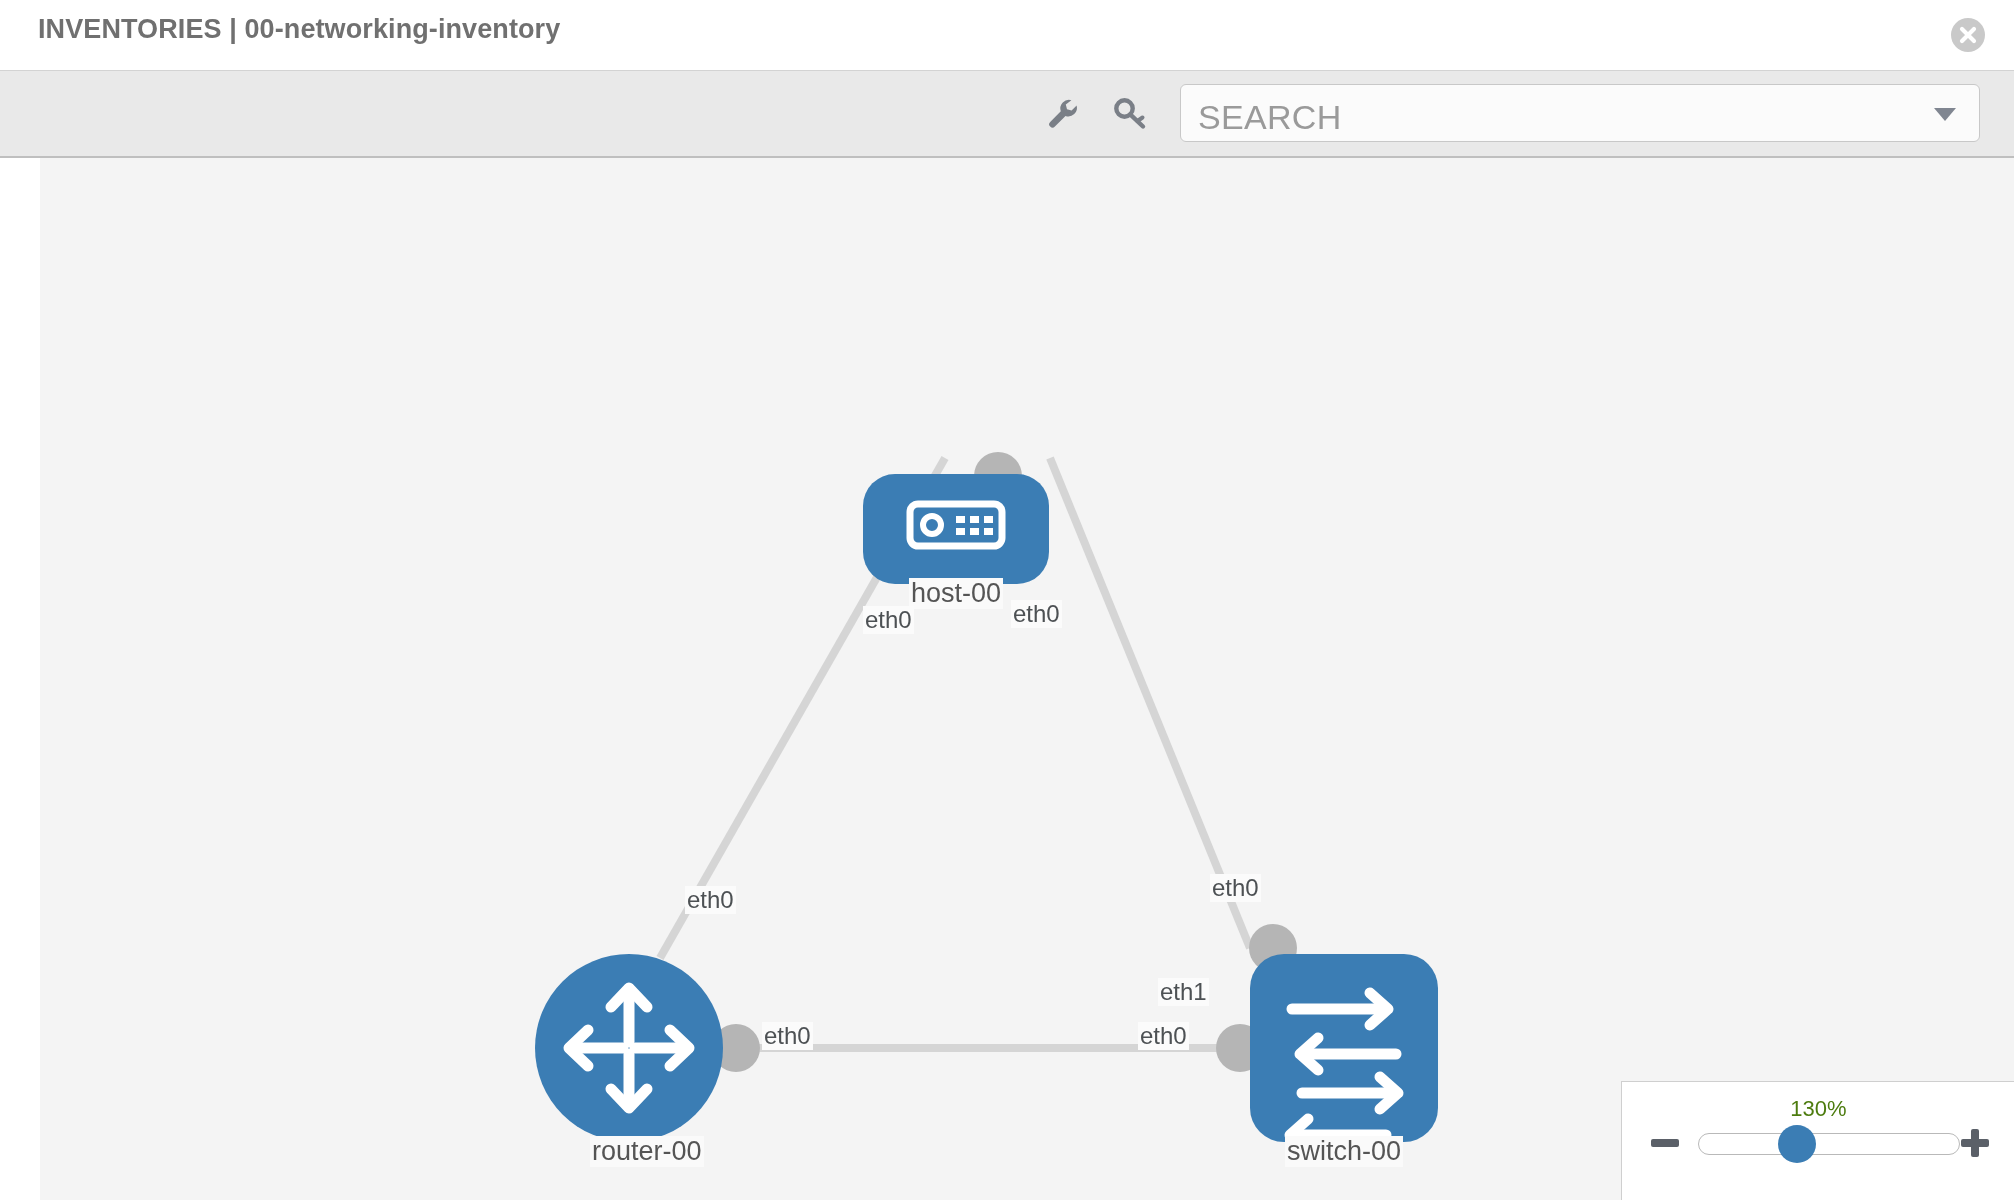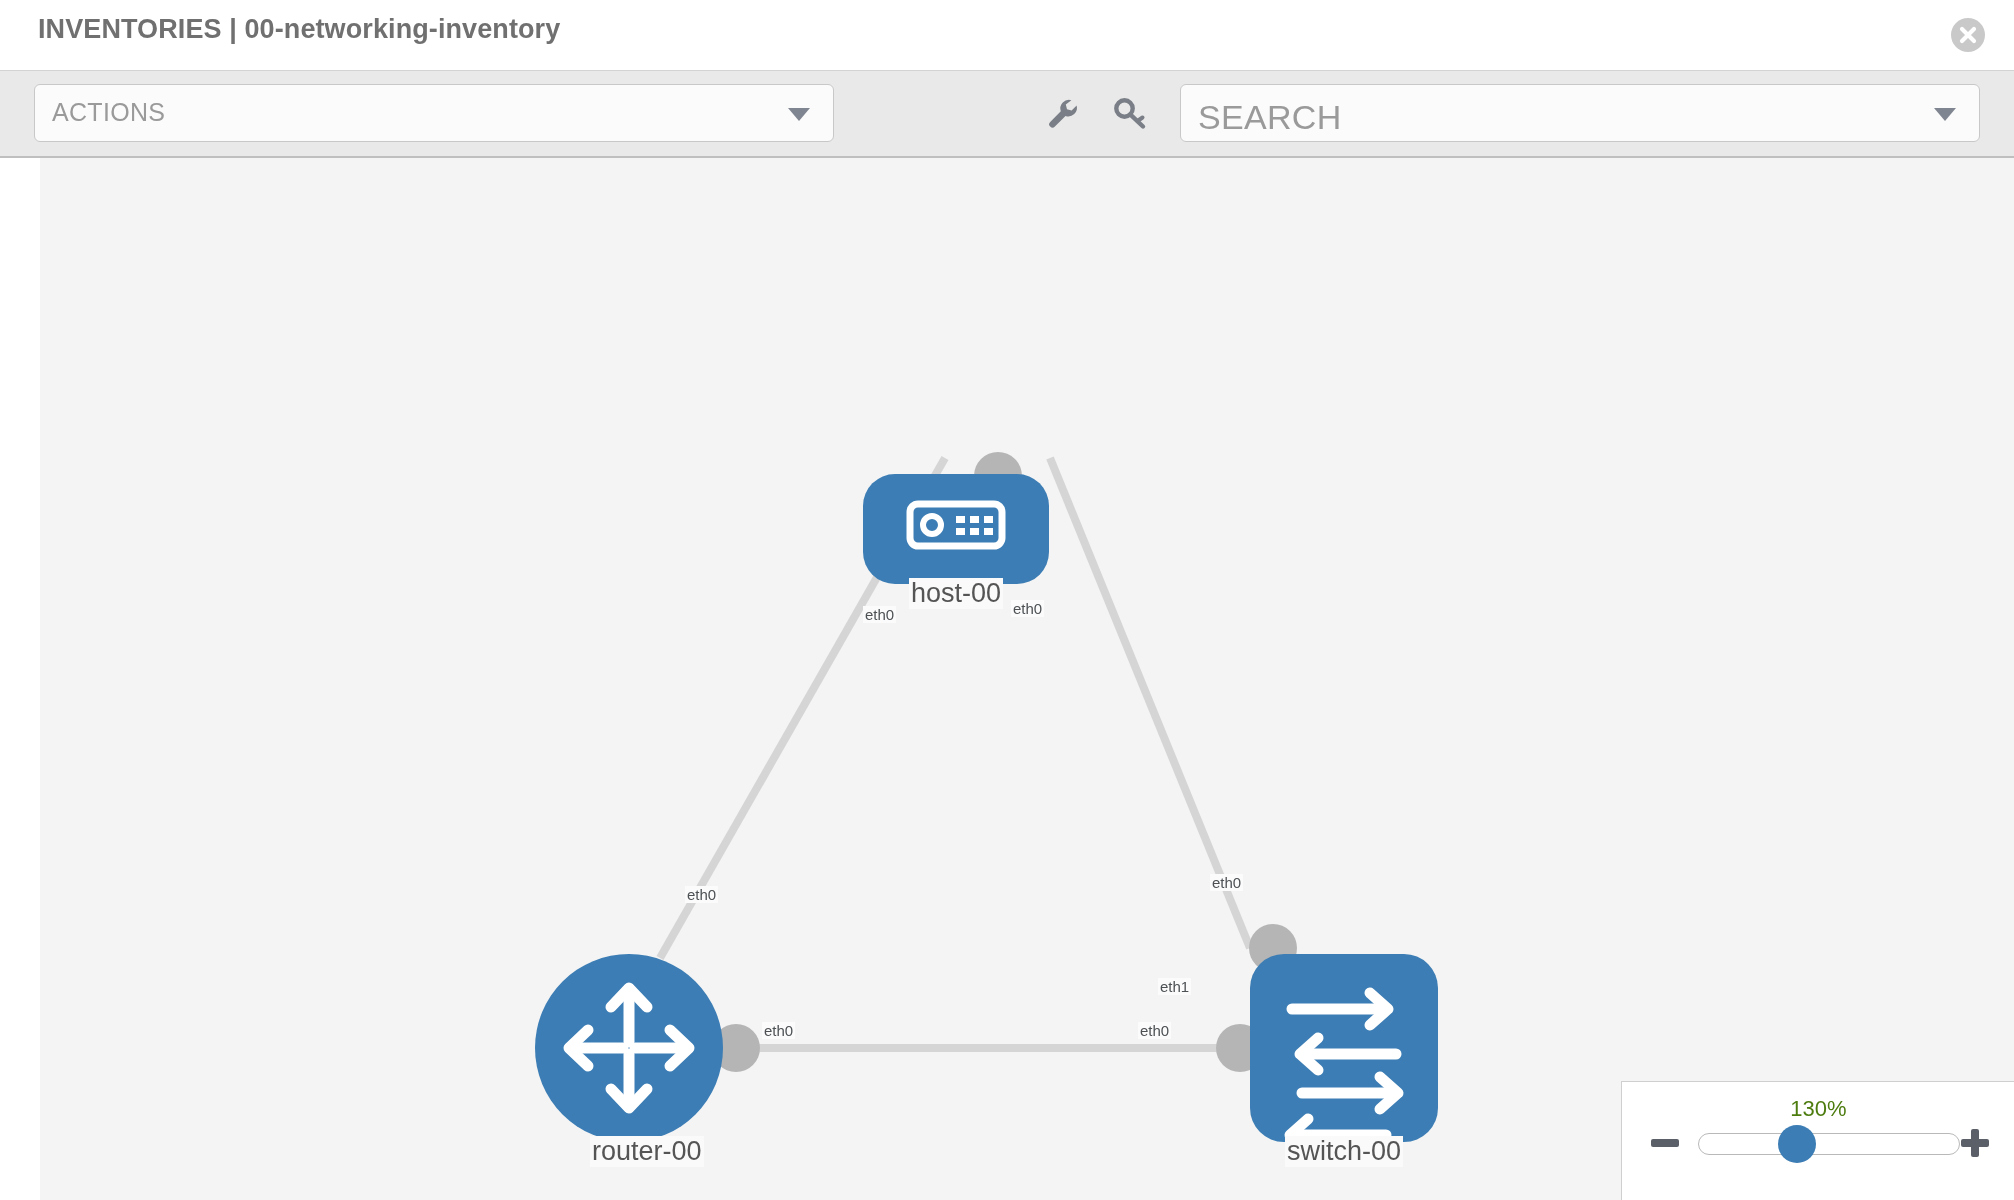--- a/index.html
+++ b/index.html
@@ -135,21 +135,21 @@
   .node-label {
     position: absolute;
     font-size: 27px;
     color: #555555;
     background: #fafafa;
     white-space: nowrap;
     padding: 0 2px;
   }
   .iface-label {
     position: absolute;
-    font-size: 15px;
+    font-size: 24px;
     color: #4d5154;
     background: #fbfbfb;
     white-space: nowrap;
     padding: 0 2px;
   }
 
   
   .zoom-panel {
     position: absolute;
     left: 1621px;
@@ -211,24 +211,20 @@
     <div class="close-btn">
       <svg width="36" height="36" viewBox="0 0 36 36">
         <circle cx="18" cy="18" r="17" fill="#c9c9c9"></circle>
         <path d="M12 12 L24 24 M24 12 L12 24" stroke="#ffffff" stroke-width="4.2" stroke-linecap="round"></path>
       </svg>
     </div>
   </div>
 
   <div class="toolbar">
 
-    <div class="actions-select">
-      <span class="actions-label">ACTIONS</span>
-      <span class="caret actions-caret"></span>
-    </div>
 
     <div class="tool-icon wrench-icon">
       <svg width="40" height="40" viewBox="0 0 40 40">
         <path d="M29.4 7.2a8.7 8.7 0 0 0-10.6 11.1L8.2 28.9a3.3 3.3 0 0 0 0 4.7 3.3 3.3 0 0 0 4.7 0l10.6-10.6a8.7 8.7 0 0 0 11.1-10.6l-5.0 5.0-4.6-1.2-1.2-4.6z" fill="#7a7f87"></path>
       </svg>
     </div>
 
     <div class="tool-icon key-icon">
       <svg width="40" height="40" viewBox="0 0 40 40">
         <circle cx="14.5" cy="15.5" r="8.2" fill="none" stroke="#7a7f87" stroke-width="4.4"></circle>

